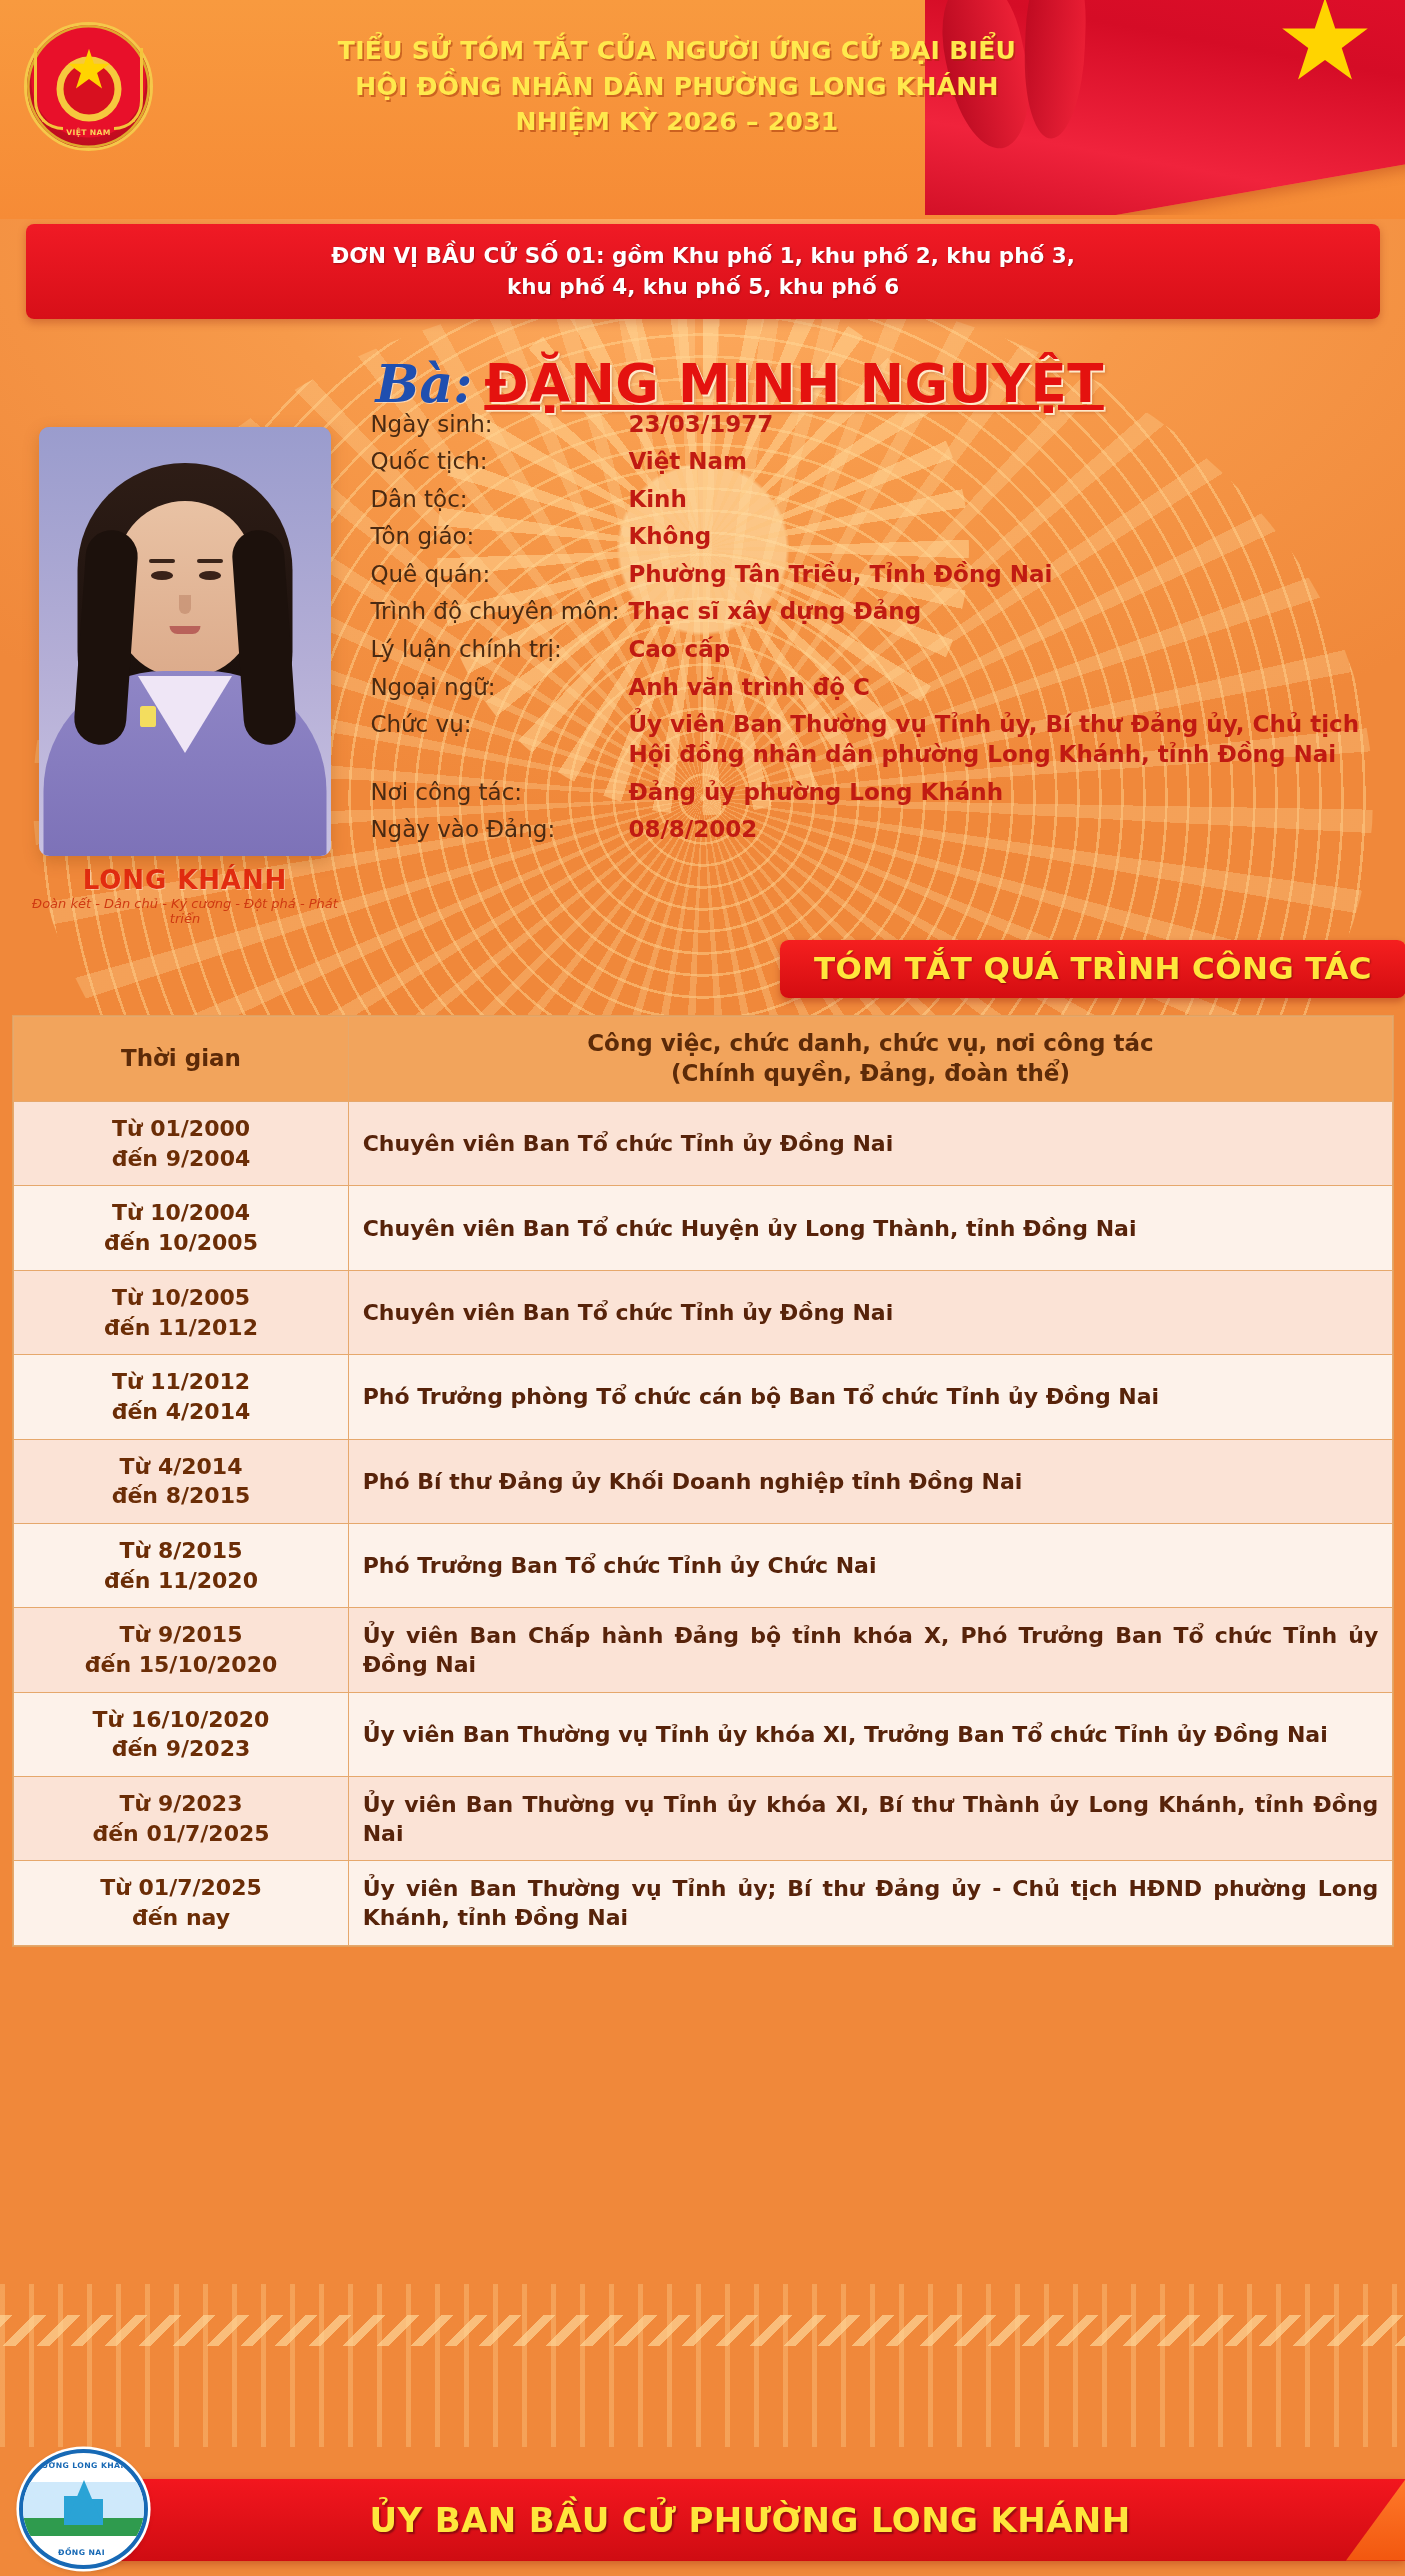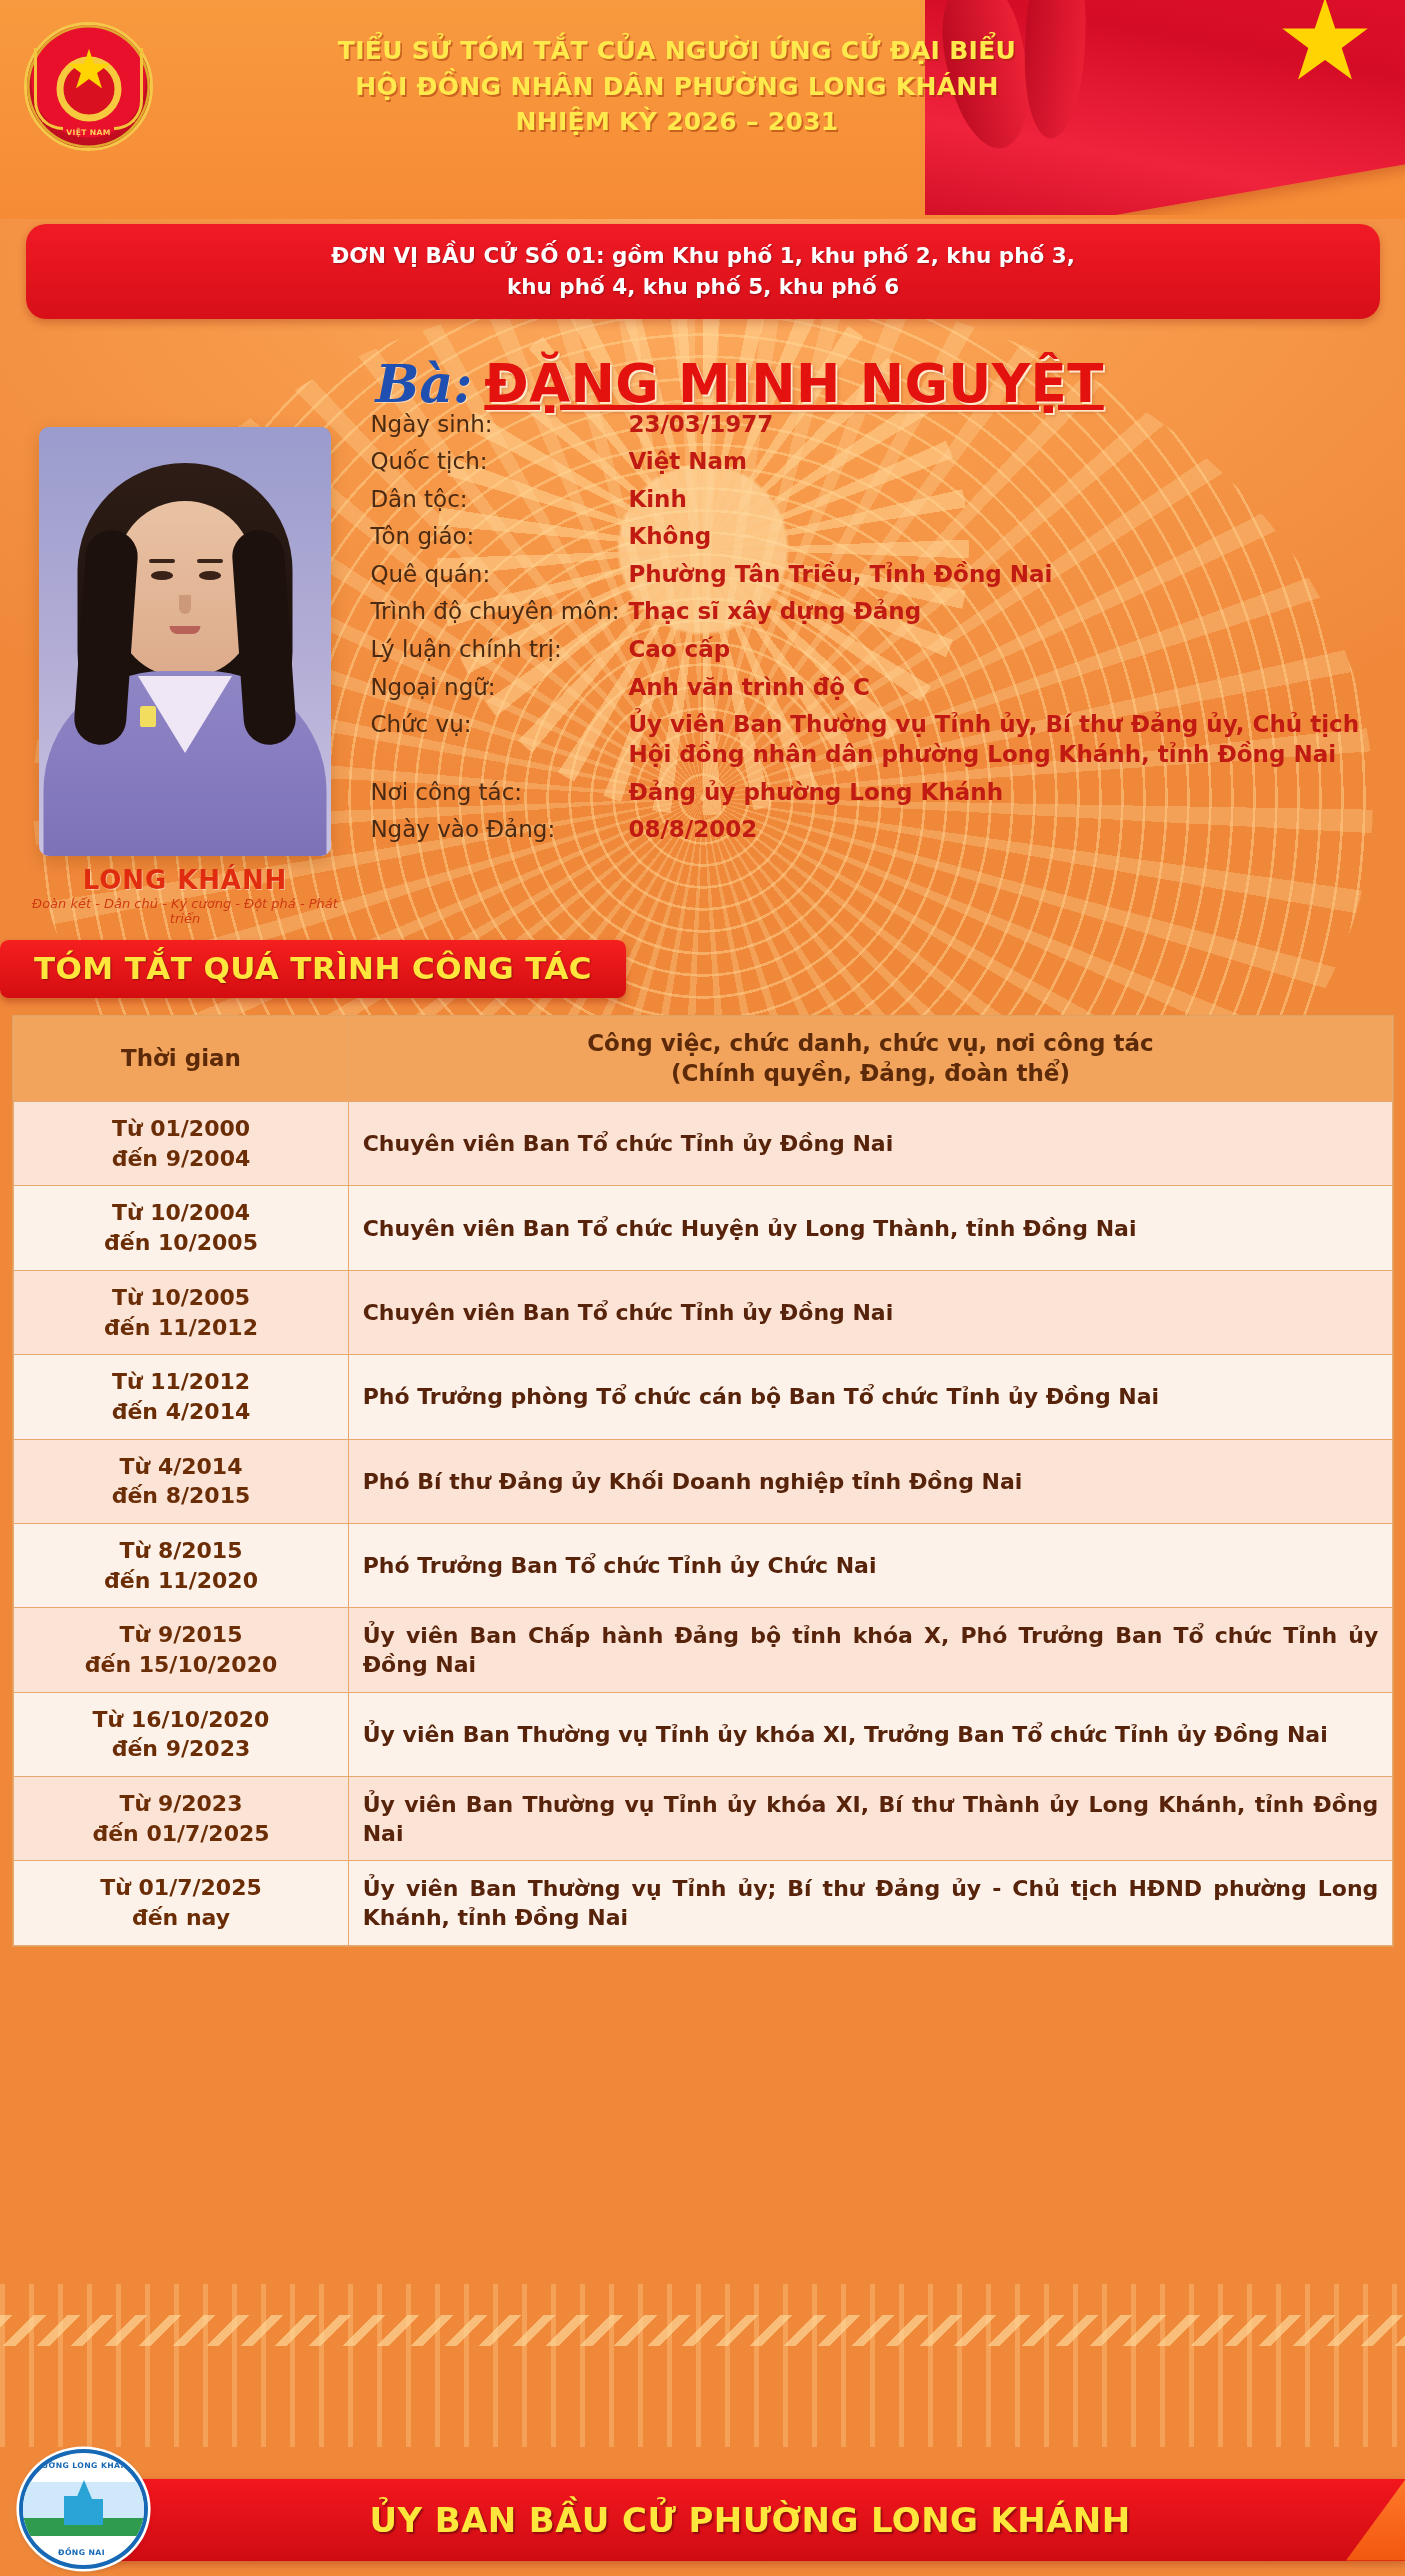--- a/index.html
+++ b/index.html
@@ -163,21 +163,21 @@
     line-height: 1.42;
     text-shadow: 1.7px 1.7px 0 rgba(150,40,0,.45);
     font-family: "DejaVu Sans", "Liberation Sans", sans-serif;
   }
 
   
   .district-banner {
     position: relative;
     margin: 5.2px 26px 0 26px;
     background: linear-gradient(180deg,#f01a25 0%, #d70f18 100%);
-    border-radius: 20px;
+    border-radius: 8px;
     padding: 15.5px 20.6px 17px 20.6px;
     text-align: center;
     box-shadow: 0 3.4px 8.6px rgba(120,0,0,.25);
     z-index: 5;
   }
   .district-banner .dtxt {
     color: #ffffff;
     font-weight: bold;
     font-size: 21.5px;
     line-height: 1.45;
@@ -310,21 +310,21 @@
     font-weight: bold;
     font-size: 23px;
     line-height: 1.3;
   }
 
   
   .section-title-wrap {
     position: relative;
     z-index: 6;
     margin-top: 13.7px;
-    text-align: left;
+    text-align: right;
   }
   .section-title {
     display: inline-block;
     background: linear-gradient(180deg,#f51f1f,#d40d11);
     color: #ffe63c;
     font-size: 31px;
     font-weight: bold;
     padding: 10.3px 34px 12px 34px;
     border-radius: 8.6px;
     letter-spacing: 0.4px;

